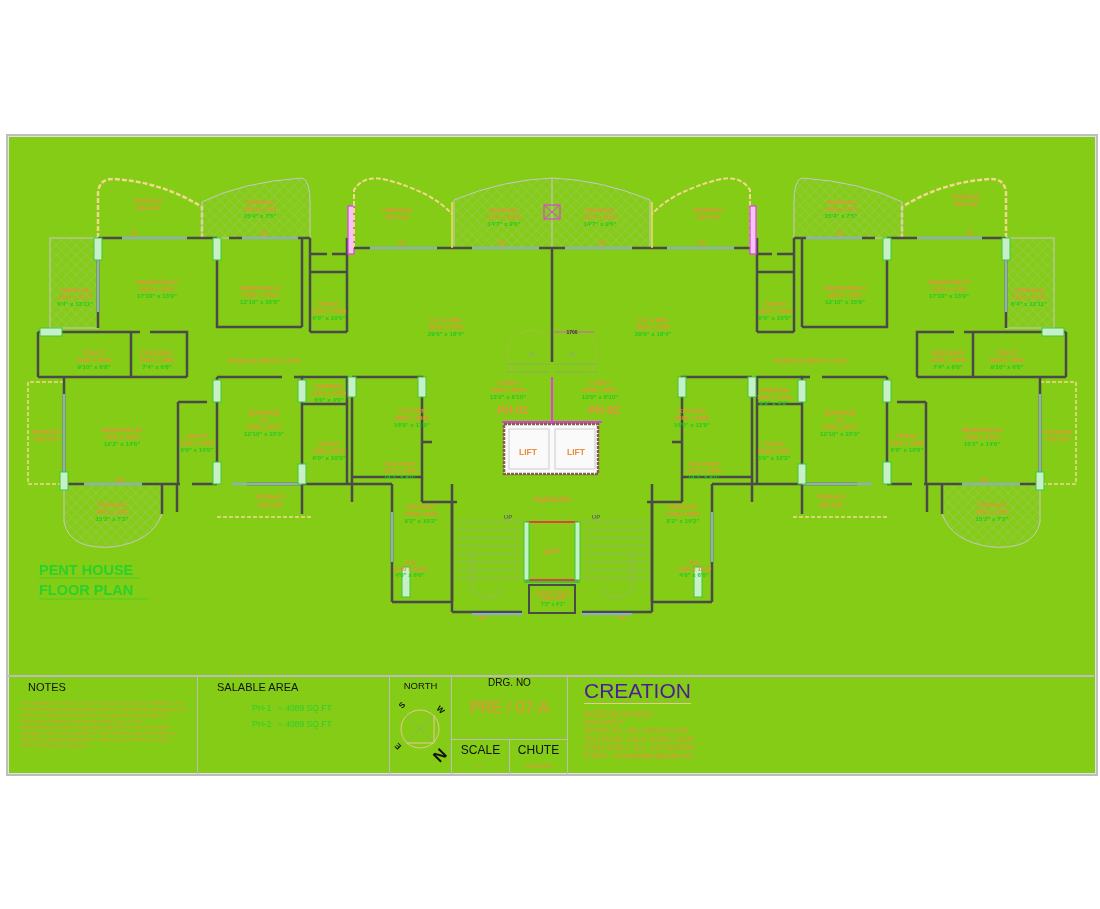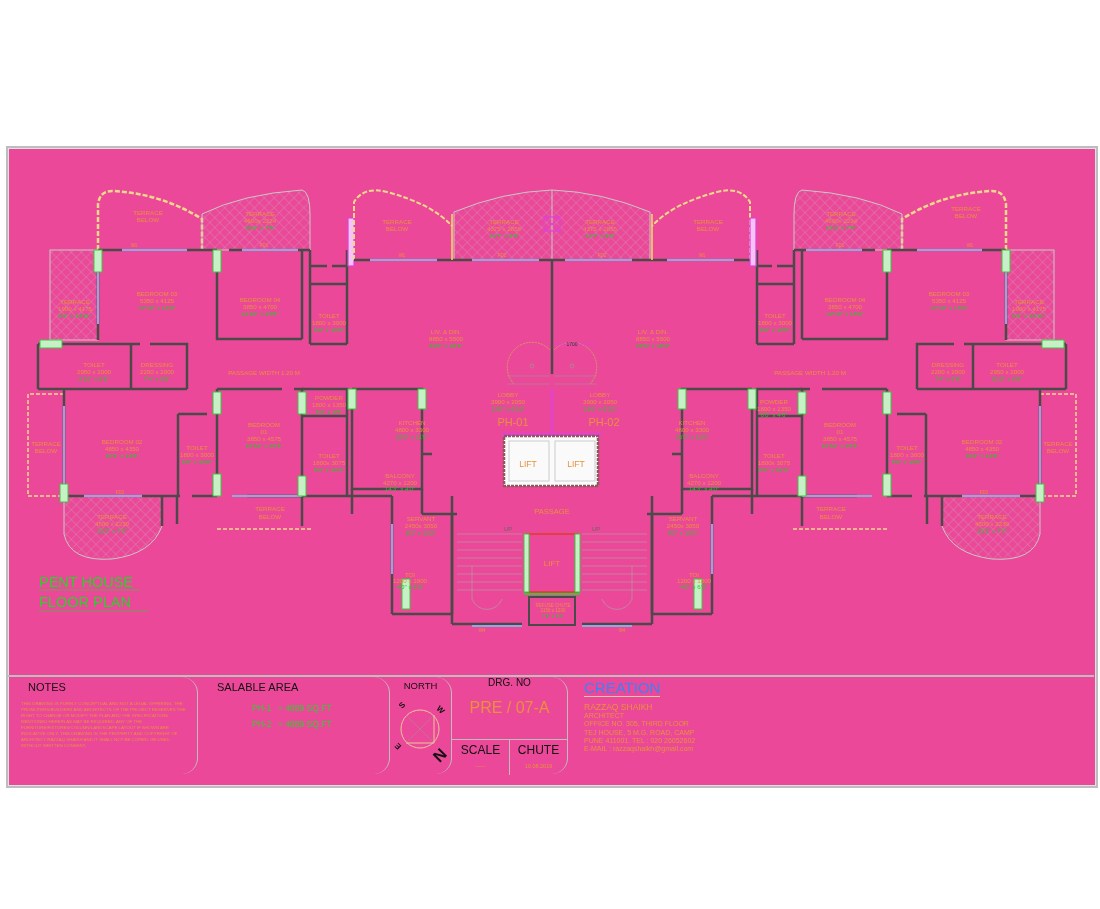--- a/index.html
+++ b/index.html
@@ -1,25 +1,25 @@
 <!DOCTYPE html>
 <html><head>
 <meta charset="utf-8">
 <style>
   html,body{margin:0;padding:0;background:#fff;}
   body{width:1100px;height:909px;position:relative;overflow:hidden;font-family:"Liberation Sans",sans-serif;}
-  #sheet{position:absolute;left:6px;top:146px;width:1088px;height:638px;border:2px solid #bdbdbd;box-shadow:inset 0 0 0 1px #e2e2e2;background:#ec4899;}
+  #sheet{position:absolute;left:6px;top:134px;width:1088px;height:638px;border:2px solid #bdbdbd;box-shadow:inset 0 0 0 1px #e2e2e2;background:#84cc16;font-weight:bold;}
   #plan{position:absolute;left:0;top:0;}
   .lbl{font-family:"Liberation Sans",sans-serif;text-anchor:middle;}
   .o{fill:#e8913a;font-size:6.2px;}
   .g{fill:#26c826;font-size:6.2px;}
   .big{fill:#e8913a;font-size:11px;}
   .tag{fill:#e8913a;font-size:4.5px;}
   #titleblock{position:absolute;left:6px;top:675px;width:1088px;height:97px;border-top:2px solid #bdbdbd;display:flex;}
-  .tb{border-right:1px solid #bdbdbd;position:relative;box-sizing:border-box;height:100%;border-radius:16px;}
+  .tb{border-right:1px solid #bdbdbd;position:relative;box-sizing:border-box;height:100%;}
   .tb-h{font-size:11px;color:#111;}
   #notes{width:192px;padding:4px 0 0 0;}
   #notes .tb-h{margin-left:22px;}
   #notes-text{font-size:4.4px;line-height:6px;color:#e8913a;margin:8px 8px 0 15px;text-transform:uppercase;}
   #salable{width:192px;}
   #salable .tb-h{margin:4px 0 0 19px;}
   .sa-row{color:#2bd12b;font-size:8.5px;margin-left:17px;display:flex;gap:0;padding-left:37px;}
   .sa-row span:first-child{width:26px;display:inline-block;}
   #project{width:342px;}
   #project .tb-h{font-size:9.5px;margin:3px 0 0 19px;}
@@ -30,21 +30,21 @@
   #drg-top{height:62px;border-bottom:1px solid #bdbdbd;text-align:center;}
   #drg-top .tb-h{font-size:10px;padding-top:0;}
   #drg-no{color:#e8913a;font-size:16px;margin-top:11px;}
   #drg-bottom{display:flex;height:35px;}
   #scale-cell{width:57px;border-right:1px solid #bdbdbd;text-align:center;}
   #date-cell{flex:1;text-align:center;}
   #scale-cell .tb-h,#date-cell .tb-h{font-size:12px;margin-top:3px;}
   #scale-val{color:#e8913a;font-size:5px;margin-top:6px;}
   #date-val{color:#e8913a;font-size:5.5px;margin-top:6px;}
   #creation{flex:1;border-right:none;padding-left:16px;}
-  #creation-title{color:#3b82f6;font-size:15px;margin-top:2px;display:inline-block;border-bottom:1px solid #e8c8a0;}
+  #creation-title{color:#4c1d95;font-size:21px;margin-top:2px;display:inline-block;border-bottom:1px solid #e8c8a0;}
   #arch-name{color:#e8913a;font-size:8.5px;margin-top:5px;}
   .addr{color:#e8913a;font-size:7px;line-height:8.3px;}
 </style>
 </head>
 <body>
 
 <div id="sheet">
 <svg id="plan" width="1088" height="540" viewBox="6 134 1088 540" xmlns="http://www.w3.org/2000/svg">
   <defs>
     <pattern id="hatch" width="7" height="7" patternUnits="userSpaceOnUse" patternTransform="rotate(45)">

